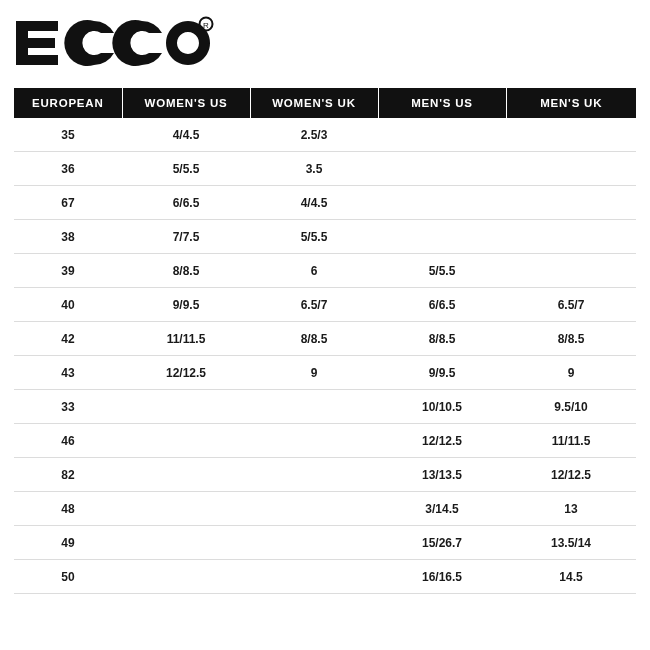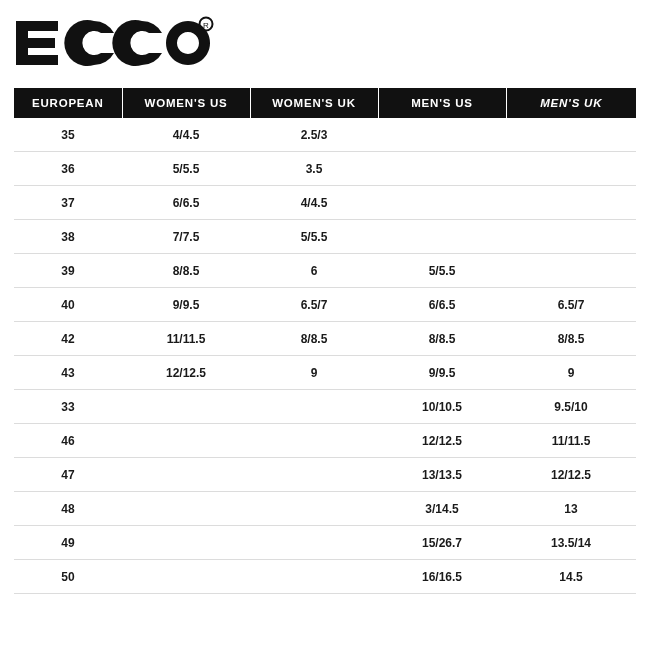--- a/index.html
+++ b/index.html
@@ -48,21 +48,20 @@
     font-size: 11.5px;
     font-weight: bold;
     letter-spacing: 0.8px;
     text-align: center;
     padding: 9px 2px;
     border-right: 1px solid #ffffff;
     vertical-align: middle;
   }
   table.size-chart th:last-child {
     border-right: none;
-    font-style: italic;
   }
   table.size-chart td {
     font-size: 12px;
     font-weight: bold;
     text-align: center;
     padding: 0;
     height: 33px;
     border-bottom: 1px solid #dcdcdc;
     color: #1a1a1a;
     vertical-align: middle;
@@ -127,21 +126,21 @@
         <td></td>
       </tr>
       <tr>
         <td>36</td>
         <td>5/5.5</td>
         <td>3.5</td>
         <td></td>
         <td></td>
       </tr>
       <tr>
-        <td>37</td>
+        <td>67</td>
         <td>6/6.5</td>
         <td>4/4.5</td>
         <td></td>
         <td></td>
       </tr>
       <tr>
         <td>38</td>
         <td>7/7.5</td>
         <td>5/5.5</td>
         <td></td>
@@ -183,21 +182,21 @@
         <td>9.5/10</td>
       </tr>
       <tr>
         <td>46</td>
         <td></td>
         <td></td>
         <td>12/12.5</td>
         <td>11/11.5</td>
       </tr>
       <tr>
-        <td>47</td>
+        <td>82</td>
         <td></td>
         <td></td>
         <td>13/13.5</td>
         <td>12/12.5</td>
       </tr>
       <tr>
         <td>48</td>
         <td></td>
         <td></td>
         <td>3/14.5</td>

